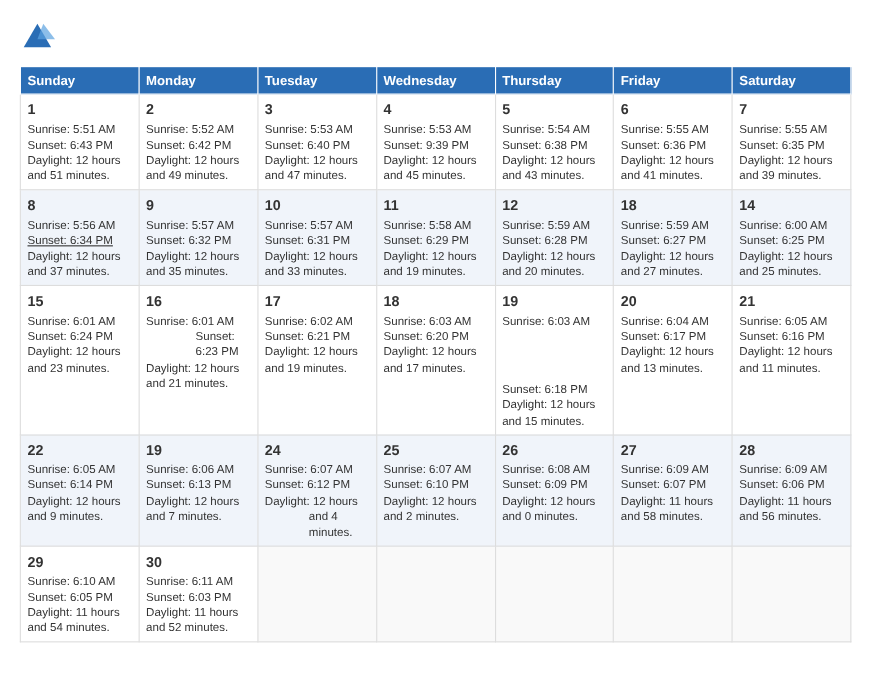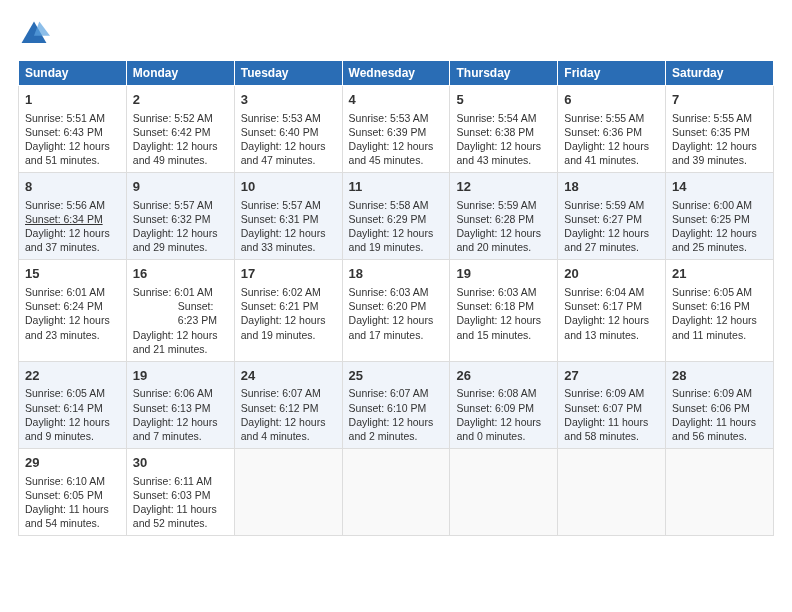--- a/index.html
+++ b/index.html
@@ -150,21 +150,21 @@
           <td>
             <span class="day-num">3</span>
             <span style="display: block;">Sunrise: 5:53 AM</span>
             <span style="display: block;">Sunset: 6:40 PM</span>
             <span style="display: block;">Daylight: 12 hours</span>
             <span style="display: block;">and 47 minutes.</span>
           </td>
           <td>
             <span class="day-num">4</span>
             <span style="display: block;">Sunrise: 5:53 AM</span>
-            <span style="display: block;">Sunset: 6:39 PM</span>
+            <span style="display: block;">Sunset: 9:39 PM</span>
             <span style="display: block;">Daylight: 12 hours</span>
             <span style="display: block;">and 45 minutes.</span>
           </td>
           <td>
             <span class="day-num">5</span>
             <span style="display: block;">Sunrise: 5:54 AM</span>
             <span style="display: block;">Sunset: 6:38 PM</span>
             <span style="display: block;">Daylight: 12 hours</span>
             <span style="display: block;">and 43 minutes.</span>
           </td>
@@ -189,21 +189,21 @@
             <span style="display: block;">Sunrise: 5:56 AM</span>
             <span style="display: block; text-decoration: underline;">Sunset: 6:34 PM</span>
             <span style="display: block;">Daylight: 12 hours</span>
             <span style="display: block;">and 37 minutes.</span>
           </td>
           <td>
             <span class="day-num">9</span>
             <span style="display: block;">Sunrise: 5:57 AM</span>
             <span style="display: block;">Sunset: 6:32 PM</span>
             <span style="display: block;">Daylight: 12 hours</span>
-            <span style="display: block;">and 29 minutes.</span>
+            <span style="display: block;">and 35 minutes.</span>
           </td>
           <td>
             <span class="day-num">10</span>
             <span style="display: block;">Sunrise: 5:57 AM</span>
             <span style="display: block;">Sunset: 6:31 PM</span>
             <span style="display: block;">Daylight: 12 hours</span>
             <span style="display: block;">and 33 minutes.</span>
           </td>
           <td>
             <span class="day-num">11</span>
@@ -259,21 +259,21 @@
           <td>
             <span class="day-num">18</span>
             <span style="display: block;">Sunrise: 6:03 AM</span>
             <span style="display: block;">Sunset: 6:20 PM</span>
             <span style="display: block;">Daylight: 12 hours</span>
             <span style="display: block;">and 17 minutes.</span>
           </td>
           <td>
             <span class="day-num">19</span>
             <span style="display: block;">Sunrise: 6:03 AM</span>
-            <span style="display: block;">Sunset: 6:18 PM</span>
+            <span style="display: block; margin-top: 48px;">Sunset: 6:18 PM</span>
             <span style="display: block;">Daylight: 12 hours</span>
             <span style="display: block;">and 15 minutes.</span>
           </td>
           <td>
             <span class="day-num">20</span>
             <span style="display: block;">Sunrise: 6:04 AM</span>
             <span style="display: block;">Sunset: 6:17 PM</span>
             <span style="display: block;">Daylight: 12 hours</span>
             <span style="display: block;">and 13 minutes.</span>
           </td>
@@ -298,21 +298,21 @@
             <span style="display: block;">Sunrise: 6:06 AM</span>
             <span style="display: block;">Sunset: 6:13 PM</span>
             <span style="display: block;">Daylight: 12 hours</span>
             <span style="display: block;">and 7 minutes.</span>
           </td>
           <td>
             <span class="day-num">24</span>
             <span style="display: block;">Sunrise: 6:07 AM</span>
             <span style="display: block;">Sunset: 6:12 PM</span>
             <span style="display: block;">Daylight: 12 hours</span>
-            <span style="display: block;">and 4 minutes.</span>
+            <span style="display: block; margin-left: 40px;">and 4 minutes.</span>
           </td>
           <td>
             <span class="day-num">25</span>
             <span style="display: block;">Sunrise: 6:07 AM</span>
             <span style="display: block;">Sunset: 6:10 PM</span>
             <span style="display: block;">Daylight: 12 hours</span>
             <span style="display: block;">and 2 minutes.</span>
           </td>
           <td>
             <span class="day-num">26</span>

